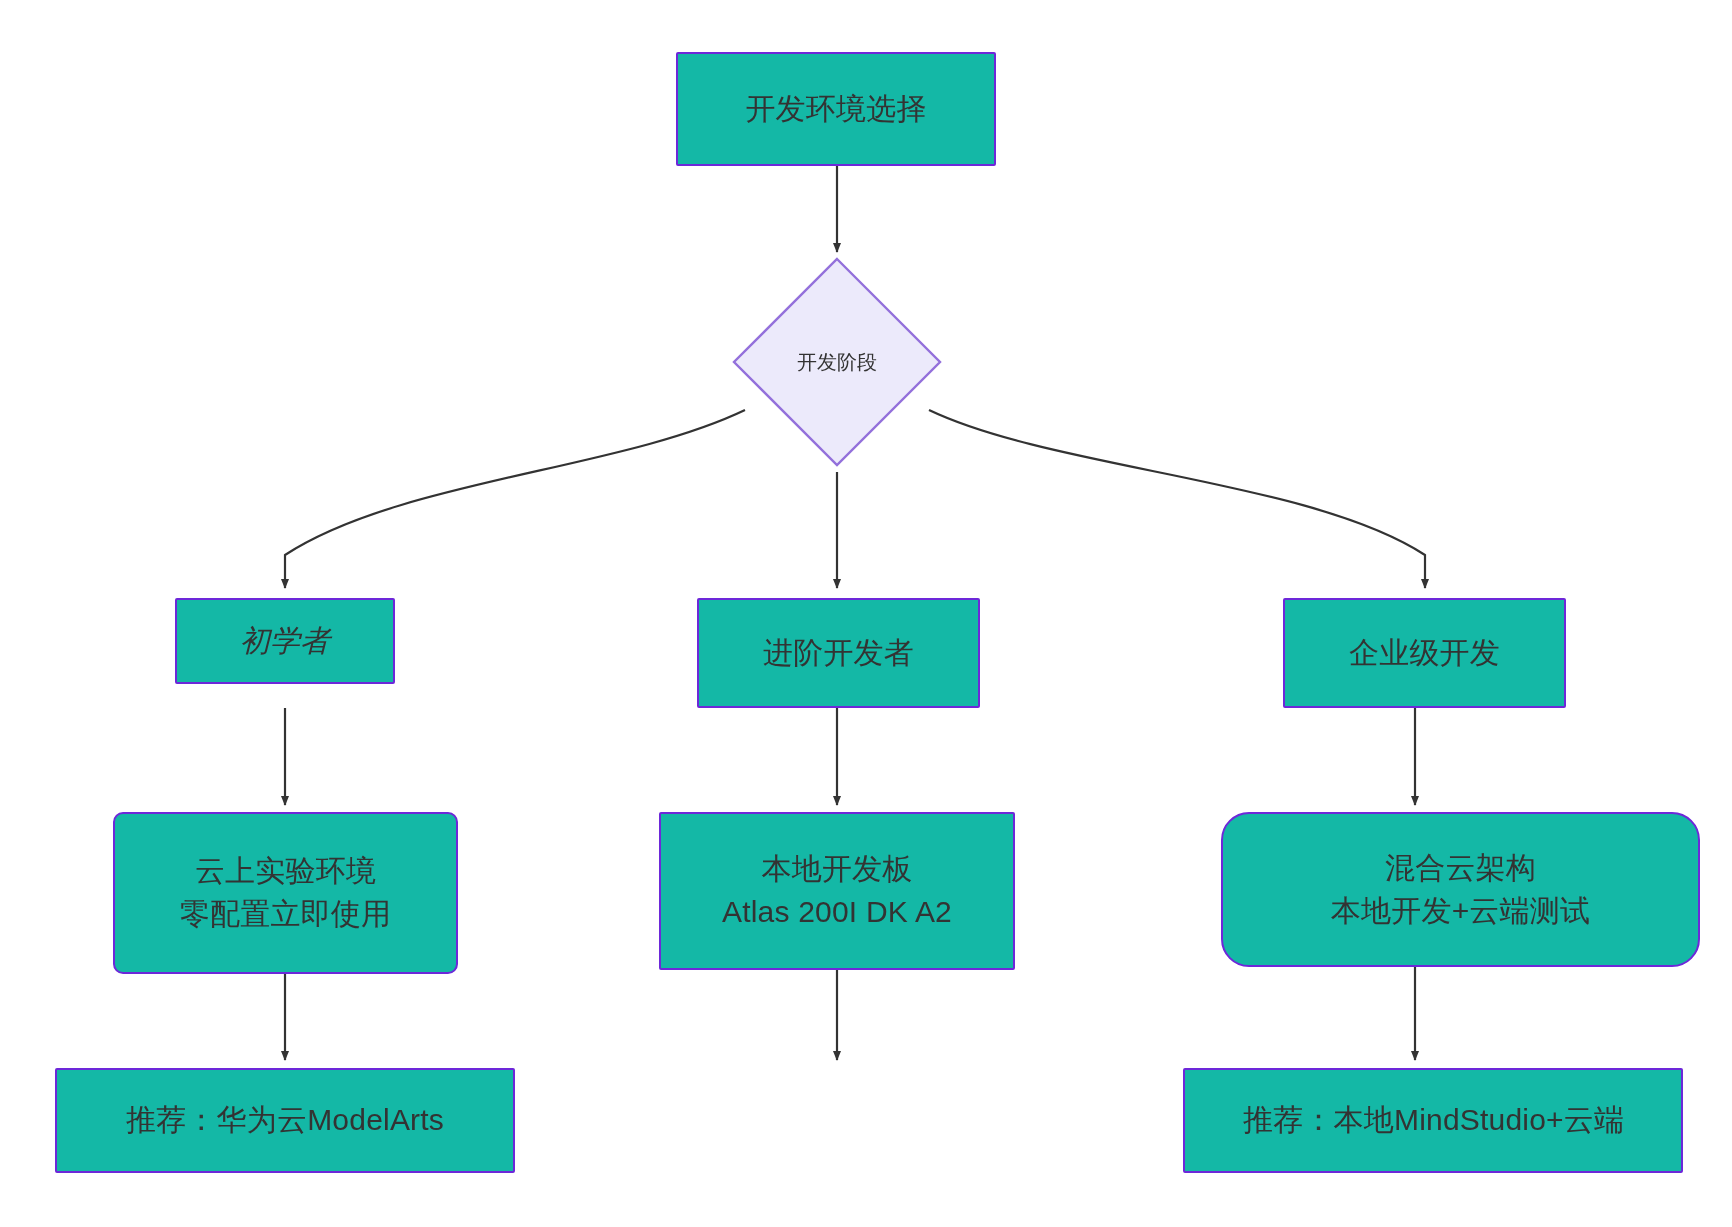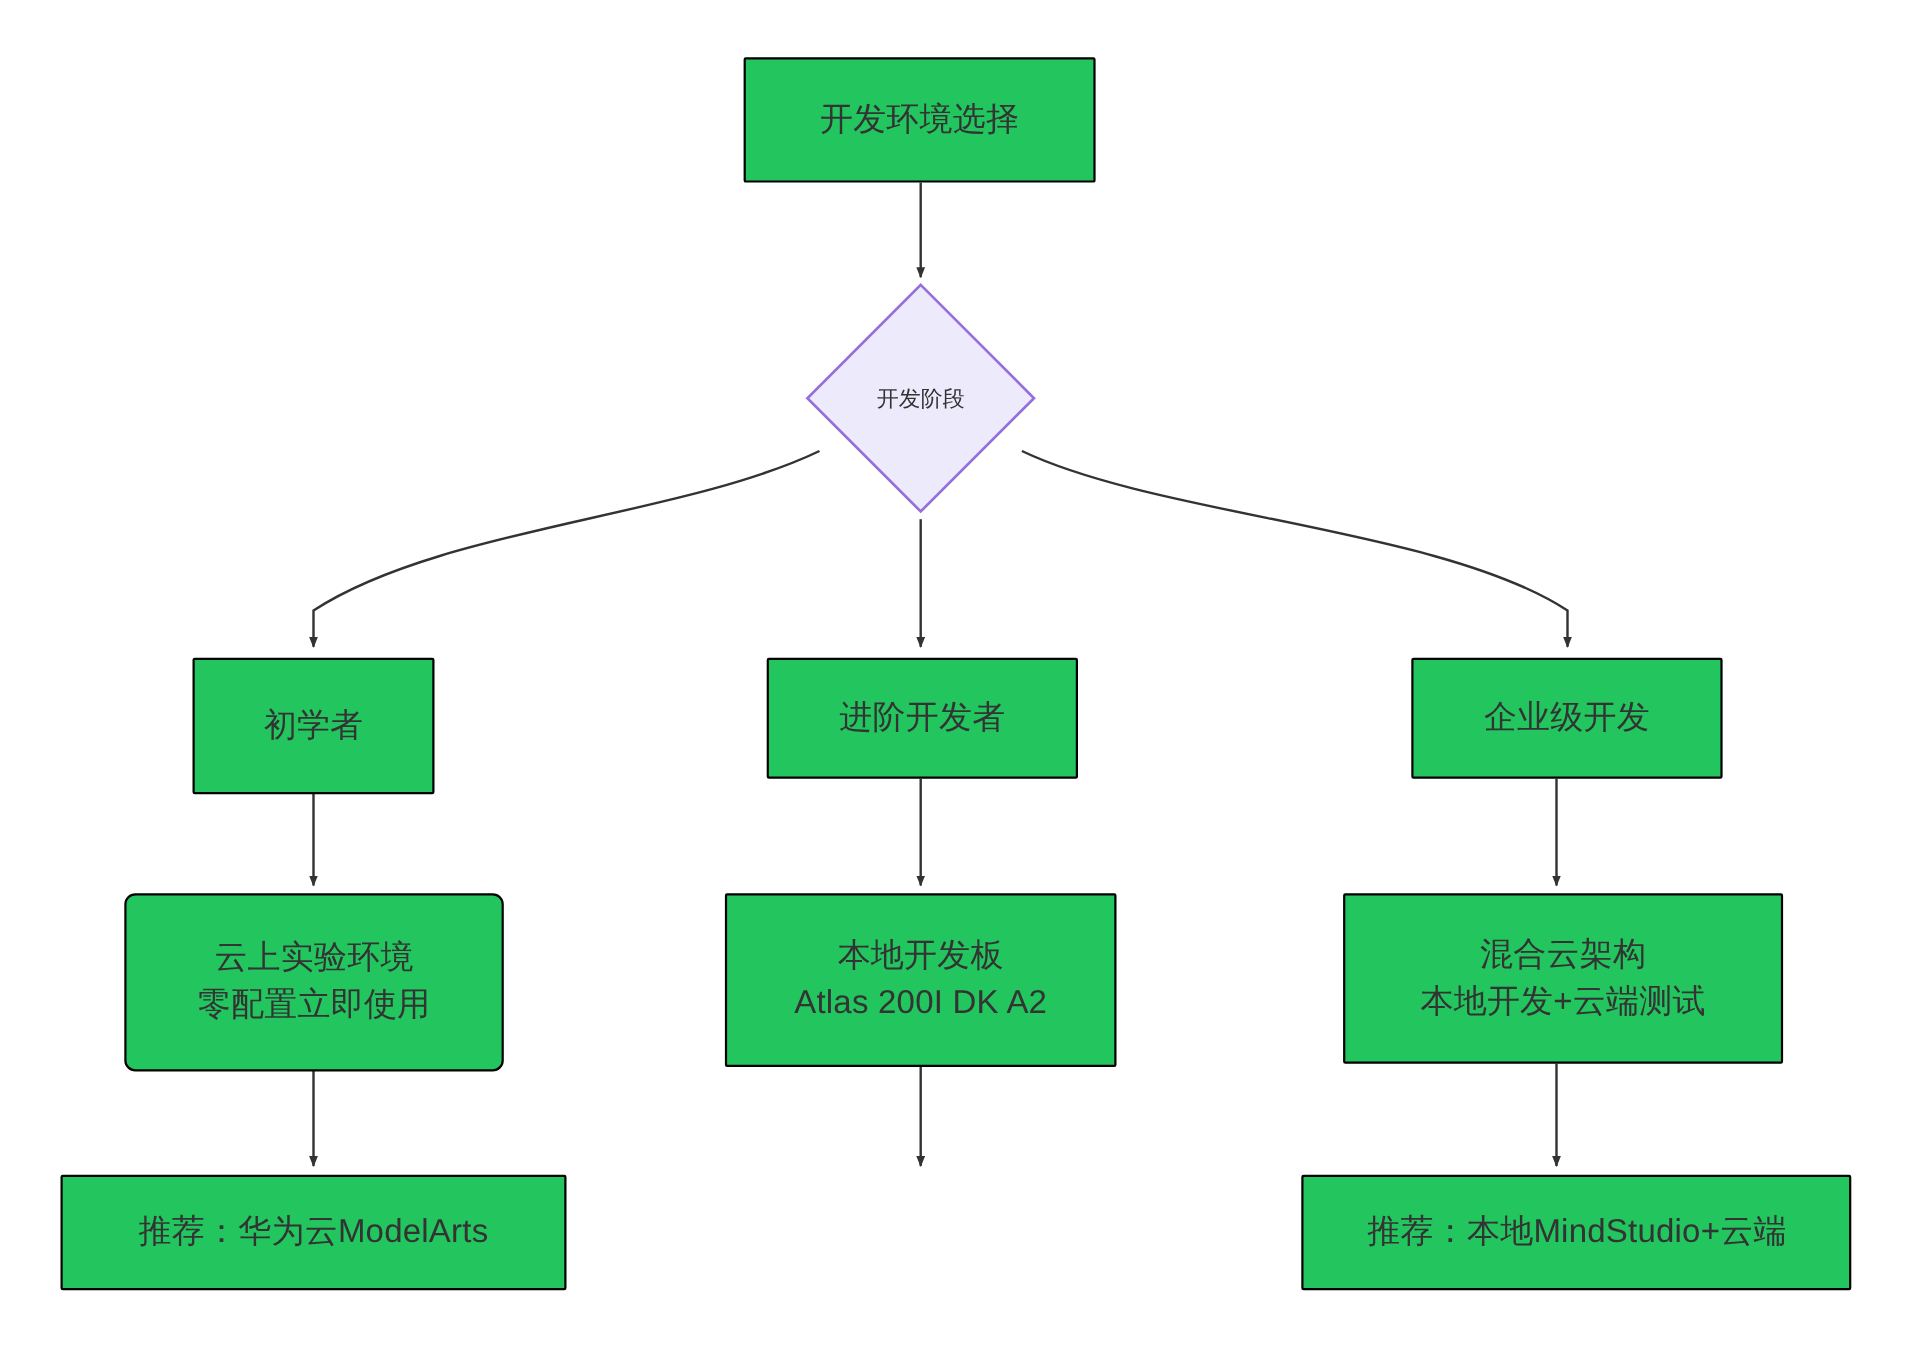--- a/index.html
+++ b/index.html
@@ -29,22 +29,22 @@
     height: 1227px;
     pointer-events: none;
   }
   .node {
     position: absolute;
     box-sizing: border-box;
     display: flex;
     align-items: center;
     justify-content: center;
     text-align: center;
-    background: #22c55e;
-    border: 2px solid #000000;
+    background: #14b8a6;
+    border: 2px solid #6d28d9;
     border-radius: 2px;
     color: #333333;
     font-size: 30px;
     line-height: 1.42;
     letter-spacing: 0.2px;
     white-space: nowrap;
   }
   .node-label {
     display: block;
     white-space: pre-line;
@@ -118,21 +118,21 @@
     <span class="node-label">开发环境选择</span>
   </div>
 
   <div class="diamond-wrap" style="left:731px; top:256px;">
     <svg class="diamond-shape" viewBox="0 0 212 212" xmlns="http://www.w3.org/2000/svg">
       <polygon points="106,3 209,106 106,209 3,106" fill="#ECEAFB" stroke="#9370DB" stroke-width="2.4"></polygon>
     </svg>
     <span class="diamond-label">开发阶段</span>
   </div>
 
-  <div class="node" style="left:175px; top:598px; width:220px; height:124px;">
+  <div class="node" style="left:175px; top:598px; width:220px; height:86px;font-style:italic;">
     <span class="node-label">初学者</span>
   </div>
 
   <div class="node" style="left:697px; top:598px; width:283px; height:110px;">
     <span class="node-label">进阶开发者</span>
   </div>
 
   <div class="node" style="left:1283px; top:598px; width:283px; height:110px;">
     <span class="node-label">企业级开发</span>
   </div>
@@ -140,21 +140,21 @@
   <div class="node" style="left:113px; top:812px; width:345px; height:162px;border-radius:10px;">
     <span class="node-label">云上实验环境
 零配置立即使用</span>
   </div>
 
   <div class="node" style="left:659px; top:812px; width:356px; height:158px;">
     <span class="node-label">本地开发板
 Atlas 200I DK A2</span>
   </div>
 
-  <div class="node" style="left:1221px; top:812px; width:400px; height:155px;">
+  <div class="node" style="left:1221px; top:812px; width:479px; height:155px;border-radius:28px;">
     <span class="node-label">混合云架构
 本地开发+云端测试</span>
   </div>
 
   <div class="node" style="left:55px; top:1068px; width:460px; height:105px;">
     <span class="node-label">推荐：华为云ModelArts</span>
   </div>
 
 
   <div class="node clipped" style="left:1155px; top:1068px; width:500px; height:105px;">

